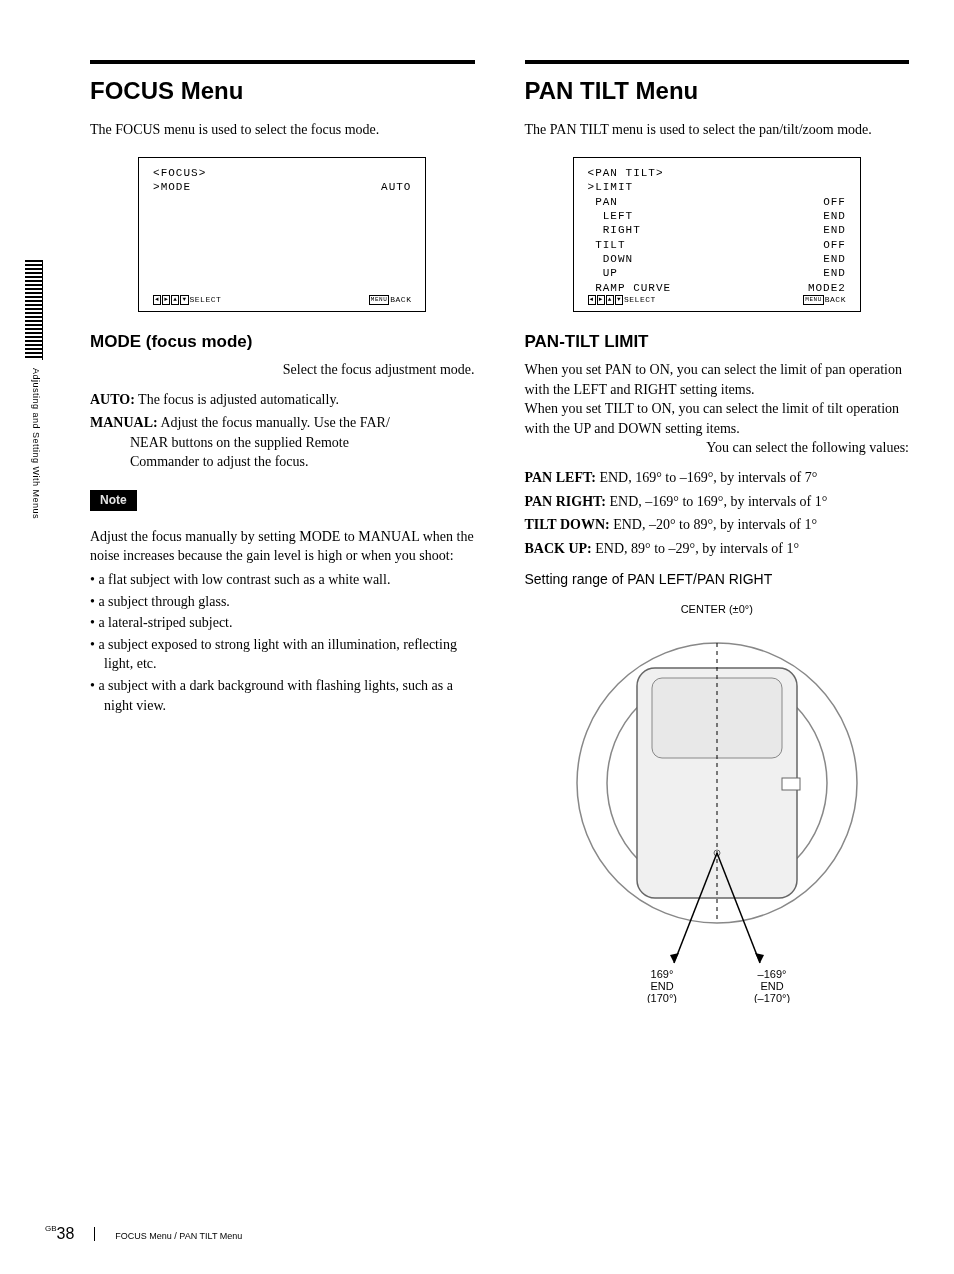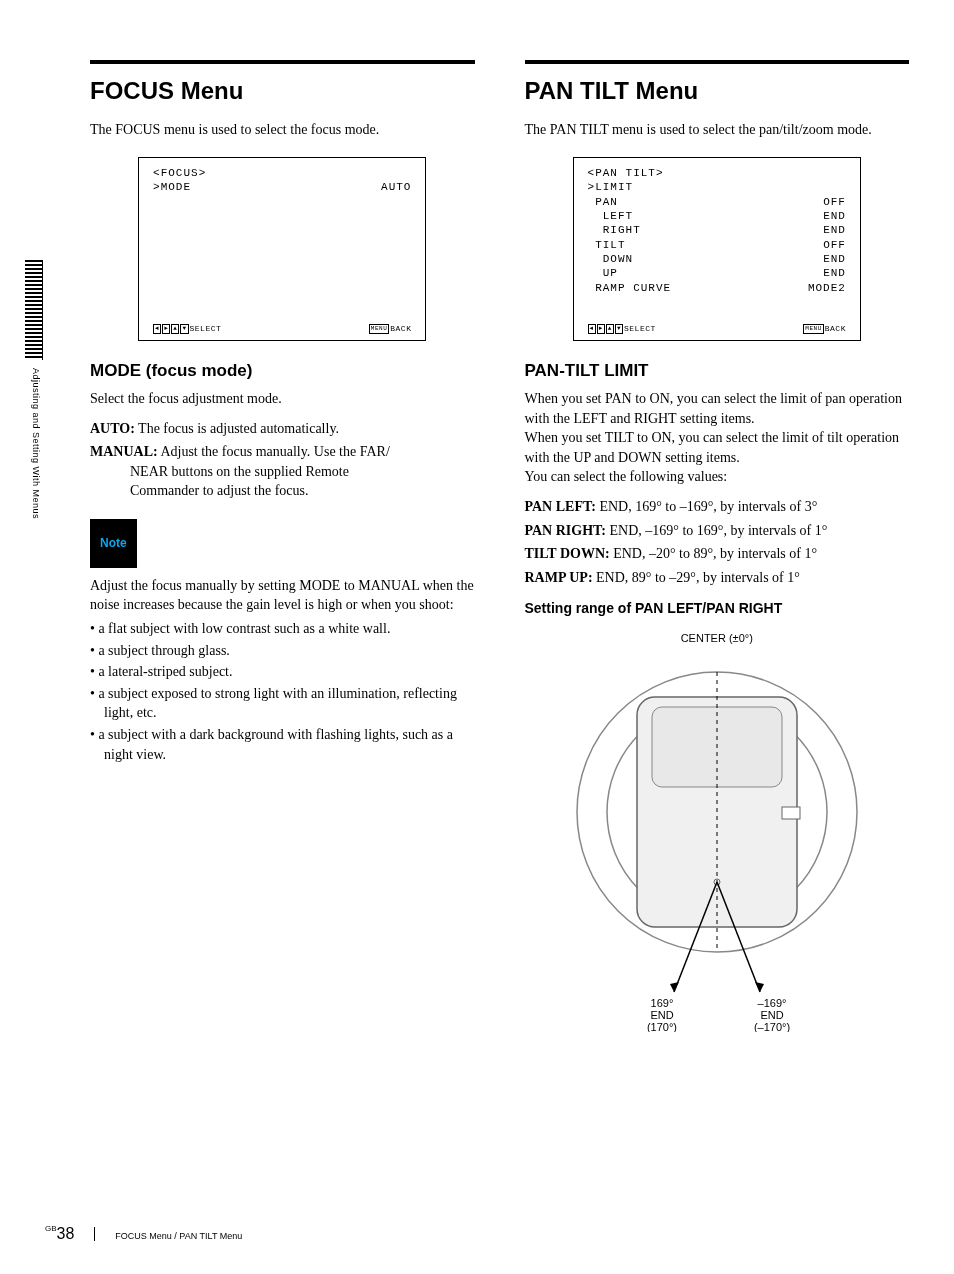--- a/index.html
+++ b/index.html
@@ -51,64 +51,64 @@
     }
     h2 {
       font-family: Arial, Helvetica, sans-serif;
       font-size: 17px;
       font-weight: bold;
       margin-bottom: 6px;
     }
     h3.sub {
       font-family: Arial, Helvetica, sans-serif;
       font-size: 14px;
-      font-weight: bold;
+      font-weight: normal;
       margin-top: 12px;
       margin-bottom: 8px;
     }
     .intro { margin-bottom: 18px; }
     .osd {
       border: 1px solid #000;
       font-family: 'Courier New', monospace;
       font-size: 11px;
       letter-spacing: 1px;
       padding: 8px 14px;
       margin: 0 auto 18px;
       width: 75%;
       line-height: 1.3;
       position: relative;
-      height: 184px;
+      height: 155px;
     }
     .osd-row { display: flex; justify-content: space-between; }
     .osd-bottom {
       position: absolute;
       bottom: 6px; left: 14px; right: 14px;
       display: flex; justify-content: space-between;
       font-size: 8px;
       letter-spacing: 0.5px;
     }
     .osd-icon {
       display: inline-block;
       border: 1px solid #000;
       font-size: 6px;
       padding: 0 1px;
       margin-right: 1px;
       vertical-align: middle;
     }
-    .para { margin-bottom: 10px; }
+    .para { margin-bottom: 10px; text-align: right; }
     .def-term { font-weight: bold; }
     .def-block { margin-bottom: 4px; }
     .def-cont { margin-left: 40px; }
     .note-badge {
       display: inline-block;
-      background: #000; color: #0ea5e9;
+      background: #000; color: #e5e5e5;
       font-family: Arial, sans-serif; font-weight: bold;
       font-size: 12px;
-      padding: 16px 10px;
-      margin-top: 14px; margin-bottom: 8px;
+      padding: 2px 10px;
+      margin-top: 14px; margin-bottom: 16px;
     }
     ul { list-style: none; margin-top: 4px; }
     ul li { padding-left: 14px; text-indent: -14px; margin-bottom: 2px; }
     ul li::before { content: "•  "; }
     .diagram-wrap { text-align: center; margin-top: 12px; }
     .diagram-wrap svg { display: block; margin: 0 auto; }
     .diagram-label-center { font-family: Arial, sans-serif; font-size: 11px; margin-bottom: 6px; }
     .footer {
       position: absolute;
       bottom: 29px;
@@ -212,24 +212,24 @@
         <span><span class="osd-icon">◄</span><span class="osd-icon">►</span><span class="osd-icon">▲</span><span class="osd-icon">▼</span><span>SELECT</span></span>
         <span><span class="osd-icon">MENU</span><span>BACK</span></span>
       </div>
     </div>
 
     <h2>PAN-TILT LIMIT</h2>
     <p>When you set PAN to ON, you can select the limit of pan operation with the LEFT and RIGHT setting items.</p>
     <p>When you set TILT to ON, you can select the limit of tilt operation with the UP and DOWN setting items.</p>
     <p class="para">You can select the following values:</p>
 
-    <div class="def-block"><span class="def-term">PAN LEFT:</span><span> END, 169° to –169°, by intervals of 3°</span></div>
+    <div class="def-block"><span class="def-term">PAN LEFT:</span><span> END, 169° to –169°, by intervals of 7°</span></div>
     <div class="def-block"><span class="def-term">PAN RIGHT:</span><span> END, –169° to 169°, by intervals of 1°</span></div>
     <div class="def-block"><span class="def-term">TILT DOWN:</span><span> END, –20° to 89°, by intervals of 1°</span></div>
-    <div class="def-block"><span class="def-term">RAMP UP:</span><span> END, 89° to –29°, by intervals of 1°</span></div>
+    <div class="def-block"><span class="def-term">BACK UP:</span><span> END, 89° to –29°, by intervals of 1°</span></div>
 
     <h3 class="sub">Setting range of PAN LEFT/PAN RIGHT</h3>
 
     <div class="diagram-wrap">
       <div class="diagram-label-center">CENTER (±0°)</div>
       <svg width="300" height="380" viewBox="0 0 300 380">
         <circle cx="150" cy="160" r="140" fill="none" stroke="#888" stroke-width="1.5"></circle>
         <circle cx="150" cy="160" r="110" fill="none" stroke="#888" stroke-width="1.5"></circle>
         <rect x="70" y="45" width="160" height="230" rx="18" fill="#f0f0f0" stroke="#666" stroke-width="1.5"></rect>
         <rect x="85" y="55" width="130" height="80" rx="10" fill="#e8e8e8" stroke="#888" stroke-width="1"></rect>

